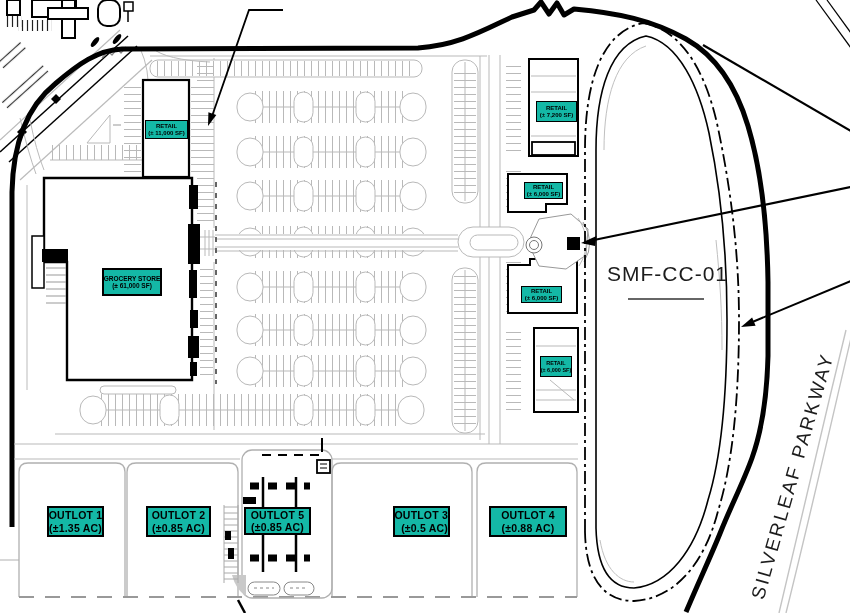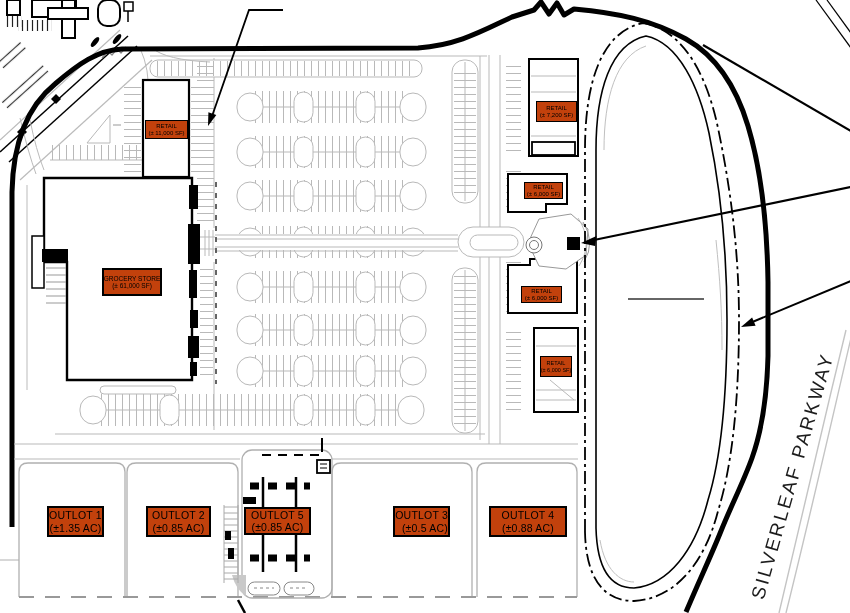--- a/index.html
+++ b/index.html
@@ -1,21 +1,21 @@
 <!DOCTYPE html>
 <html><head>
 <meta charset="utf-8">
 <style>
   html,body{margin:0;padding:0;background:#888;}
   .plan{position:relative;width:850px;height:613px;background:#fff;overflow:hidden;
         font-family:"Liberation Sans",sans-serif;}
   .plan svg{position:absolute;left:0;top:0;}
-  .lbl{position:absolute;background:#c2410c;border:2px solid #000;box-sizing:border-box;
+  .lbl{position:absolute;background:#14b8a6;border:2px solid #000;box-sizing:border-box;
        display:flex;flex-direction:column;justify-content:center;align-items:center;
-       text-align:center;font-weight:normal;color:#000;line-height:1.15;white-space:nowrap;z-index:5;}
+       text-align:center;font-weight:bold;color:#000;line-height:1.15;white-space:nowrap;z-index:5;}
   .lbl-retail{font-size:6px;border-width:1.5px;}
   .lbl-retail-xs{font-size:5.5px;border-width:1.5px;line-height:1.1;}
   .lbl-grocery{font-size:6.5px;border-width:2px;}
   .lbl-outlot{font-size:10.5px;border-width:2.5px;letter-spacing:0.2px;}
   .txt{position:absolute;color:#111;z-index:4;white-space:nowrap;}
   .txt-handicap{font-size:17px;letter-spacing:1px;}
   .txt-smf{font-size:21px;letter-spacing:1px;color:#1c1c1c;}
   .txt-parkway{font-size:19px;letter-spacing:2.5px;color:#1c1c1c;
                transform:rotate(-74deg);transform-origin:center center;}
 </style>
@@ -274,20 +274,21 @@
     </g>
   </g>
 
   <g>
     <path d="M846,330 C824,420 806,500 779,613" stroke="#c4c4c4" stroke-width="1.4" fill="none"></path>
     <path d="M851,338 C830,428 812,508 786,613" stroke="#c4c4c4" stroke-width="1.4" fill="none"></path>
   </g>
 </svg>
 
 
+<div class="txt txt-smf" style="left:607px;top:262px;">SMF-CC-01</div>
 
 <div class="txt txt-parkway" style="left:678px;top:482px;width:220px;text-align:center;">SILVERLEAF PARKWAY</div>
 
 <div class="lbl lbl-retail" style="left:145px;top:120px;width:43px;height:19px;">
   <span>RETAIL</span>
   <span>(± 11,000 SF)</span>
 </div>
 
 <div class="lbl lbl-grocery" style="left:102px;top:268px;width:60px;height:28px;">
   <span>GROCERY STORE</span>

